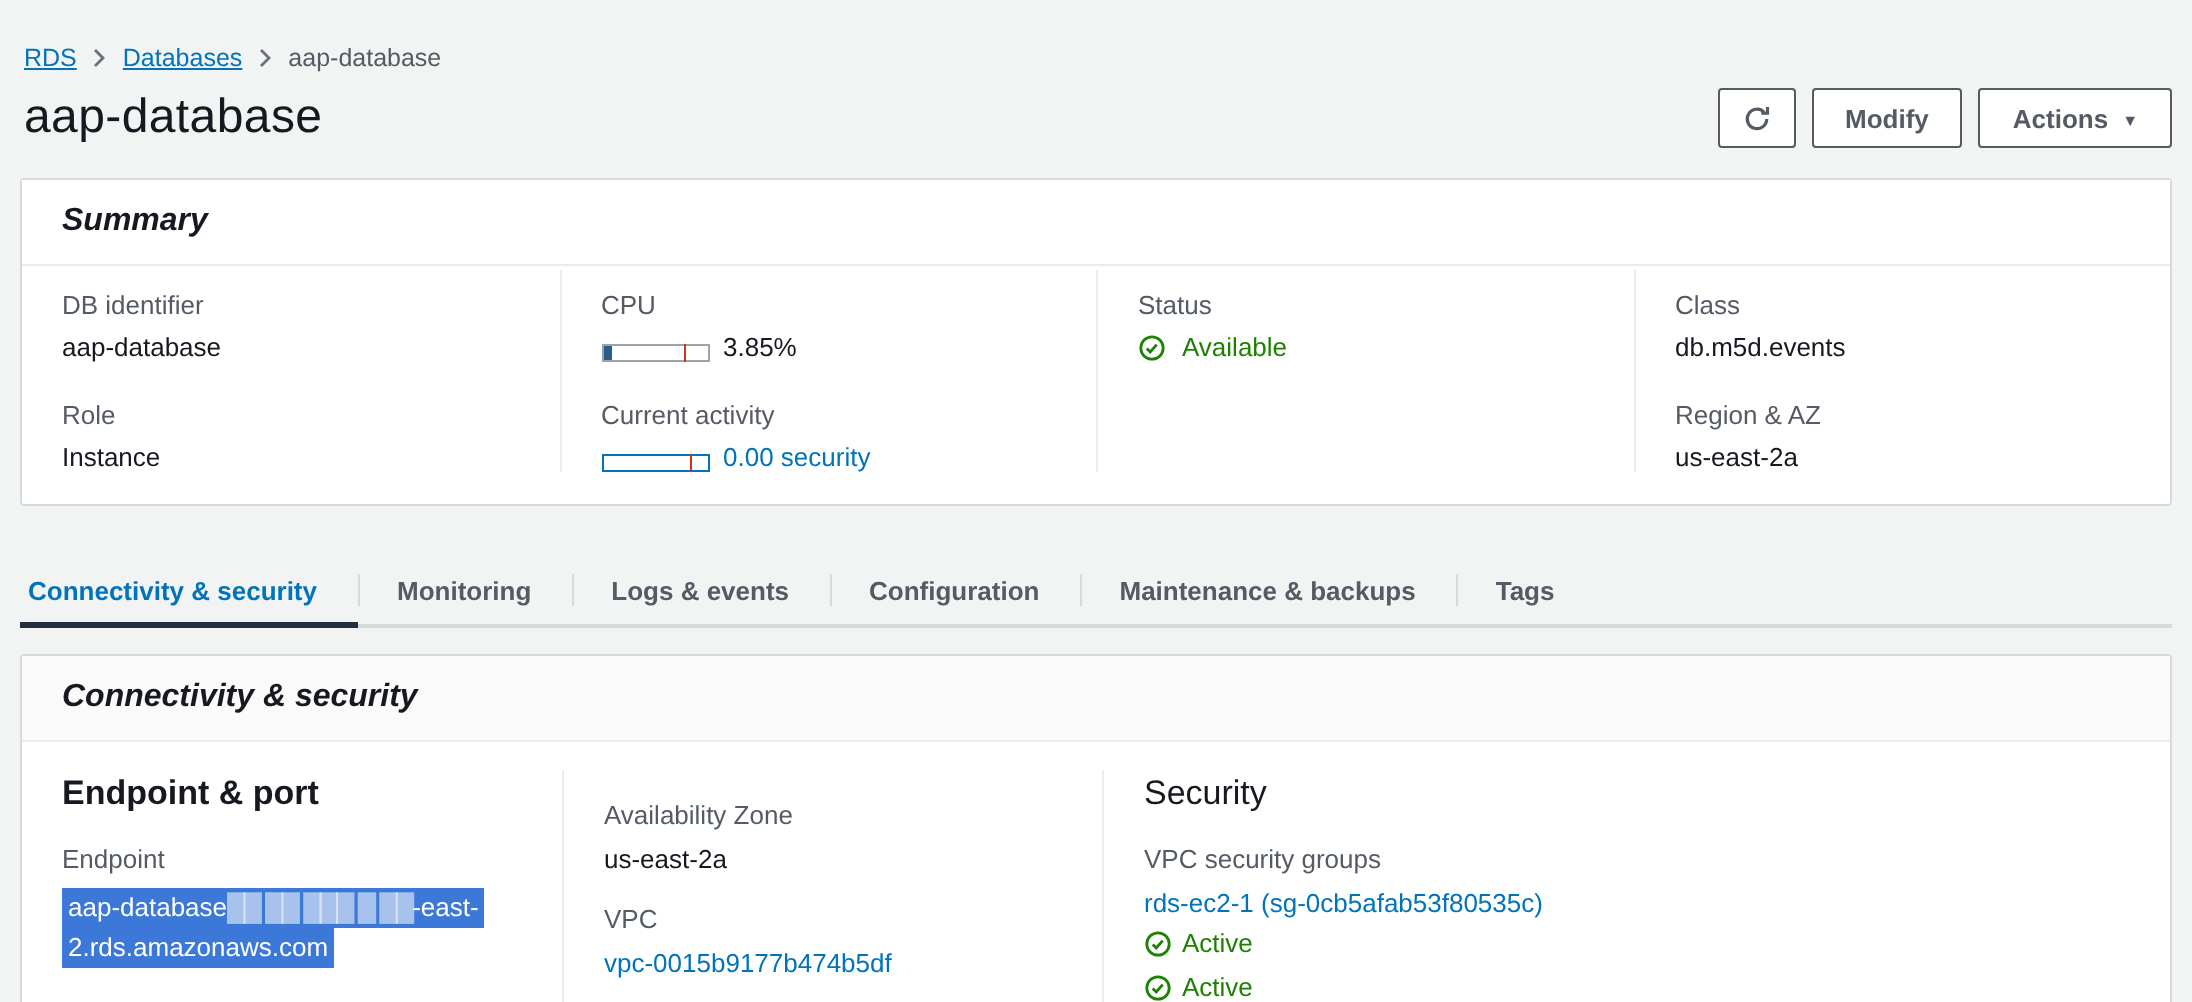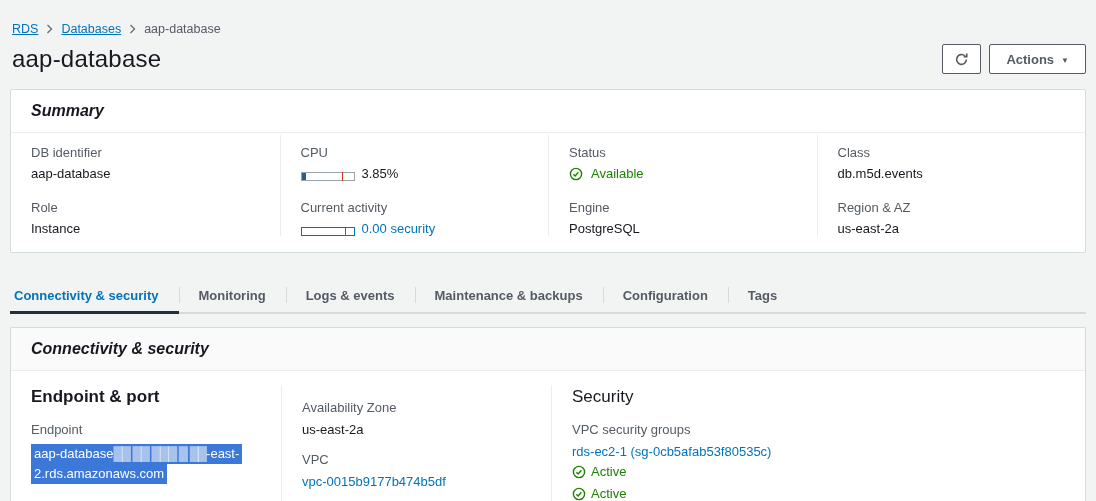--- a/index.html
+++ b/index.html
@@ -118,20 +118,23 @@
     <div class="actions">
       <button class="btn icon-only">
         <span style="display:inline-flex;">
           <svg width="15" height="15" viewBox="0 0 16 16">
               <path d="M13.2 8a5.2 5.2 0 1 1-1.5-3.7" fill="none" stroke="#545b64" stroke-width="1.7"></path>
               <path d="M13.6 1.6v3.3h-3.3" fill="none" stroke="#545b64" stroke-width="1.7"></path>
             </svg>
         </span>
       </button>
       <button class="btn">
+        <span>Modify</span>
+      </button>
+      <button class="btn">
         <span>Actions</span>
         <span class="caret">▼</span>
       </button>
     </div>
   </div>
 </div>
 
 <div class="panel panel-summary">
   <div class="panel-header">Summary</div>
   <div class="summary-body">
@@ -170,44 +173,40 @@
       <div class="field">
         <div class="field-label">Status</div>
         <div class="field-value status-line green">
           <svg class="check-icon" viewBox="0 0 16 16">
               <circle cx="8" cy="8" r="6.4" fill="none" stroke="#1d8102" stroke-width="1.6"></circle>
               <path d="M5 8.3l2 2 3.7-4.2" fill="none" stroke="#1d8102" stroke-width="1.6"></path>
             </svg>
           <span>Available</span>
         </div>
       </div>
-      <div class="field">
-        <div class="field-label">Engine</div>
-        <div class="field-value">PostgreSQL</div>
-      </div>
     </div>
     <div class="sum-col">
       <div class="field">
         <div class="field-label">Class</div>
         <div class="field-value">db.m5d.events</div>
       </div>
       <div class="field">
         <div class="field-label">Region &amp; AZ</div>
         <div class="field-value">us-east-2a</div>
       </div>
     </div>
   </div>
 </div>
 
 <div class="tabs">
   <div class="tab first active">Connectivity &amp; security</div>
   <div class="tab">Monitoring</div>
   <div class="tab">Logs &amp; events</div>
+  <div class="tab">Configuration</div>
   <div class="tab">Maintenance &amp; backups</div>
-  <div class="tab">Configuration</div>
   <div class="tab">Tags</div>
 </div>
 
 <div class="panel panel-conn">
   <div class="panel-header">Connectivity &amp; security</div>
   <div class="conn-body">
 
     <div class="conn-col">
       <div class="col-heading bold">Endpoint &amp; port</div>
       <div class="cfield">

